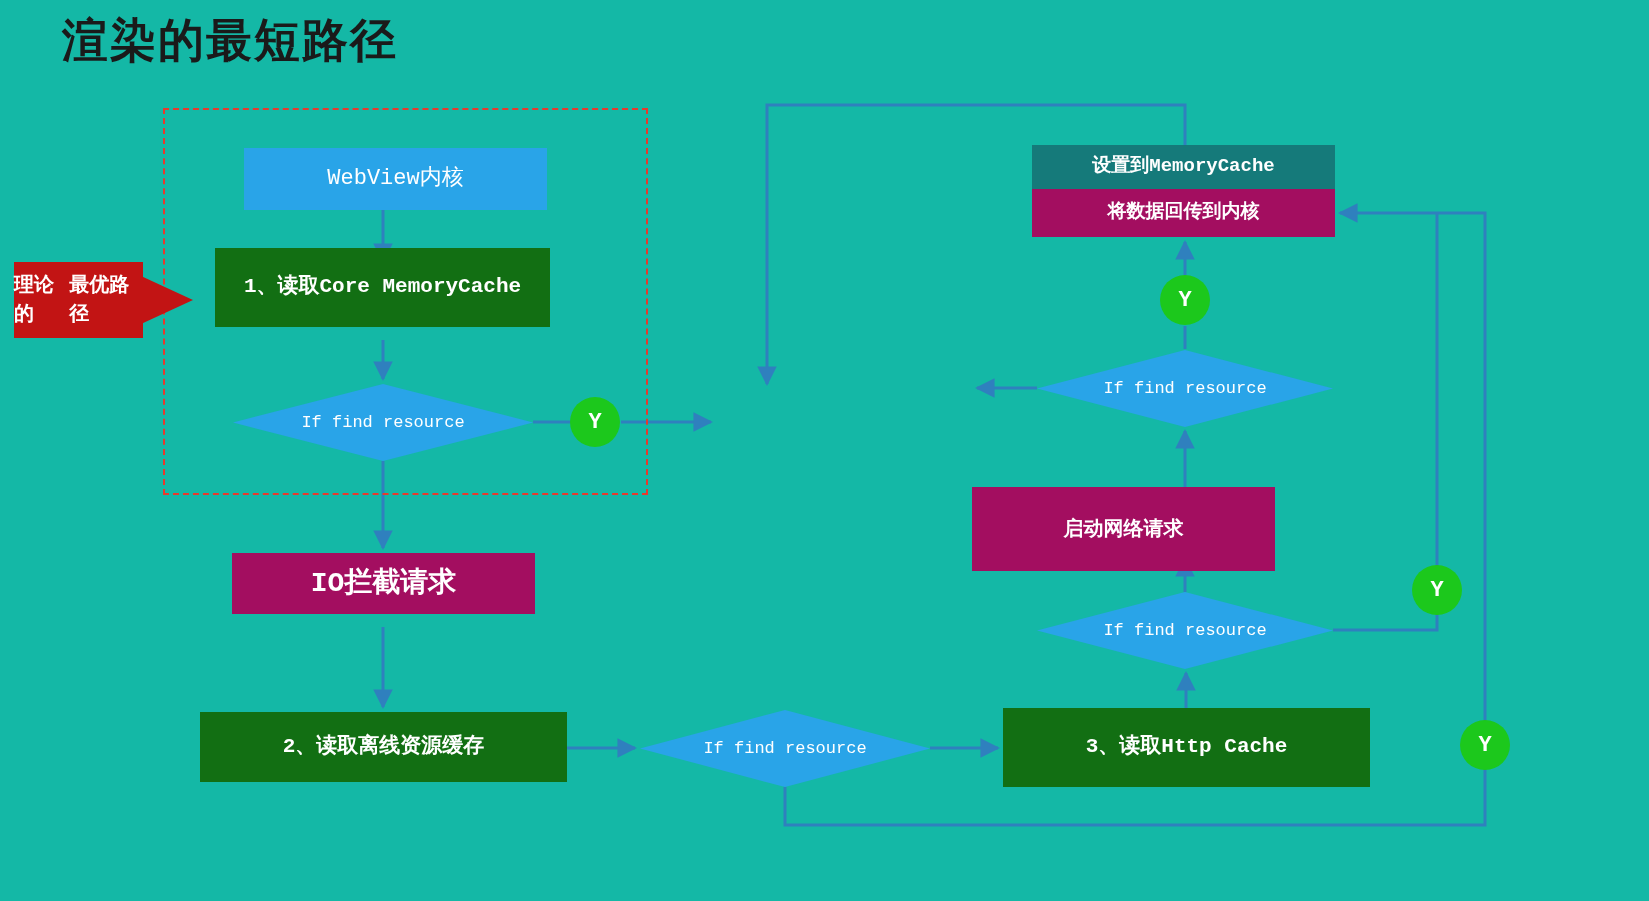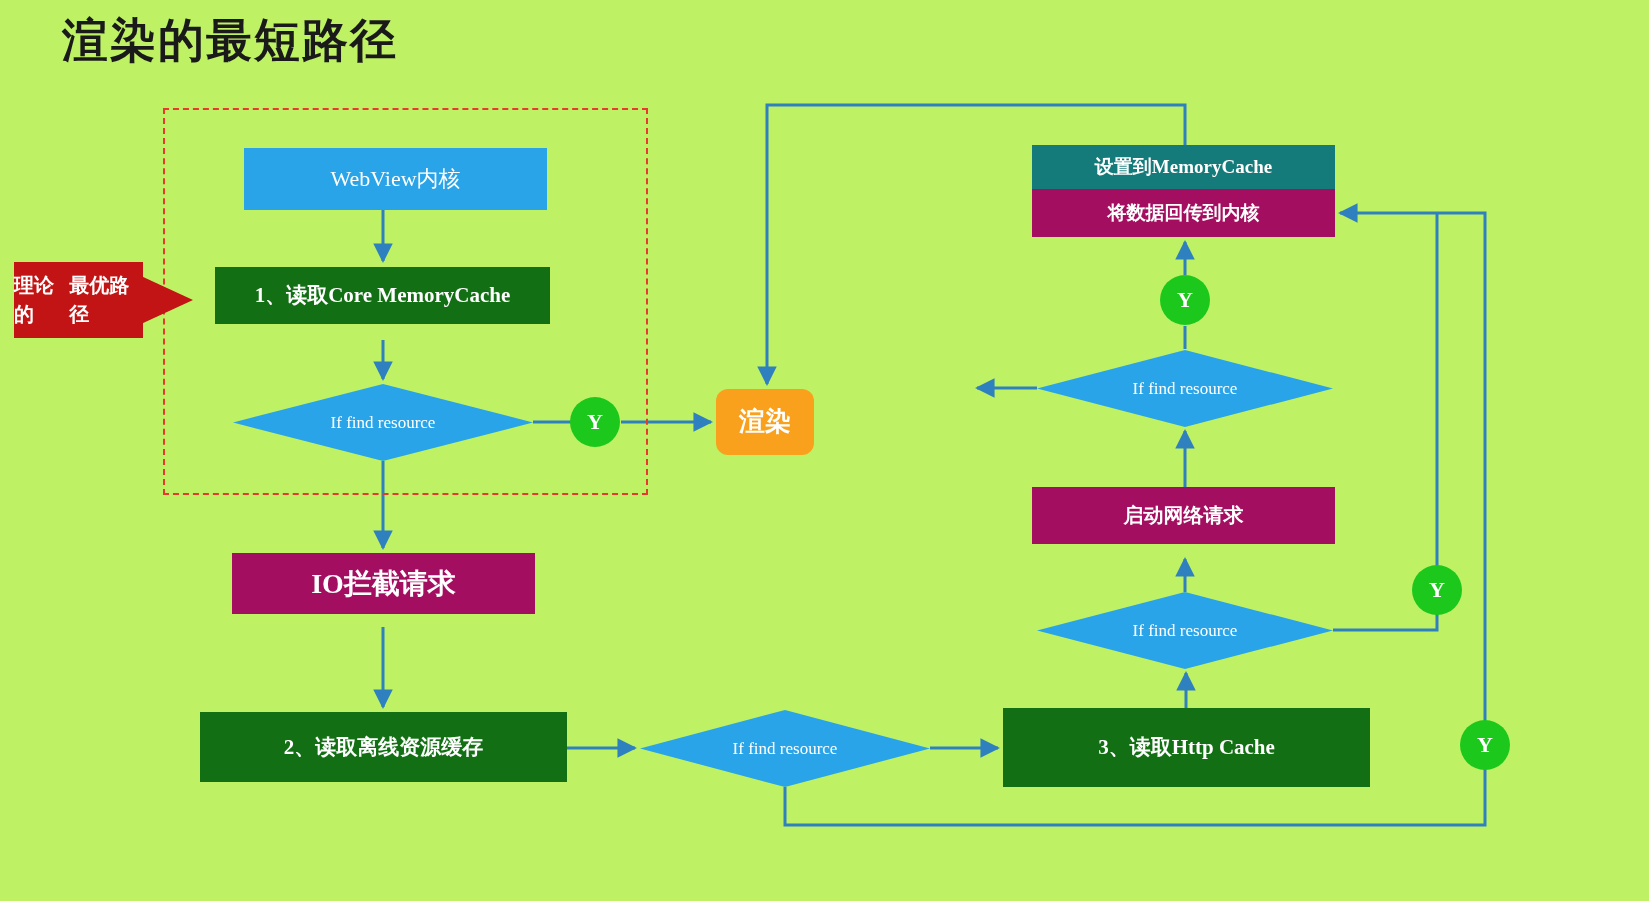--- a/index.html
+++ b/index.html
@@ -1,18 +1,18 @@
 <!DOCTYPE html>
 <html><head>
 <meta charset="utf-8">
 <style>
   html,body{margin:0;padding:0;background:#ffffff;}
   .canvas{
-    position:relative;width:1649px;height:901px;background:#bef264;overflow:hidden;
-    font-family:Liberation Serif, serif;
+    position:relative;width:1649px;height:901px;background:#14b8a6;overflow:hidden;
+    font-family:Liberation Mono, monospace;
   }
   .wires{position:absolute;left:0;top:0;}
   .title{
     position:absolute;left:62px;top:10px;margin:0;
     font-size:46px;font-weight:bold;color:#1a1a1a;letter-spacing:2px;
   }
   .dashed-region{
     position:absolute;left:163px;top:108px;width:481px;height:383px;
     border:2px dashed #e8392e;background:transparent;
   }
@@ -85,39 +85,38 @@
   <h1 class="title">渲染的最短路径</h1>
 
   <div class="callout">
     <span>理论的</span>
     <span>最优路径</span>
   </div>
   <div class="callout-pointer"></div>
 
   <div class="node blue" style="left:244px;top:148px;width:303px;height:62px;font-size:22px;font-weight:400">WebView内核</div>
 
-  <div class="node green" style="left:215px;top:267px;width:335px;height:57px;font-size:21px">1、读取Core MemoryCache</div>
+  <div class="node green" style="left:215px;top:248px;width:335px;height:79px;font-size:21px">1、读取Core MemoryCache</div>
 
   <div class="node diamond" style="left:233px;top:384px;width:300px;height:77px;font-size:17px">If find resource</div>
 
   <div class="badge badge-y" style="left:570px;top:397px">Y</div>
 
-  <div class="node orange" style="left:716px;top:389px;width:98px;height:66px;font-size:26px">渲染</div>
 
   <div class="node magenta" style="left:232px;top:553px;width:303px;height:61px;font-size:28px">IO拦截请求</div>
 
   <div class="node green" style="left:200px;top:712px;width:367px;height:70px;font-size:21px">2、读取离线资源缓存</div>
 
   <div class="node diamond" style="left:640px;top:710px;width:290px;height:77px;font-size:17px">If find resource</div>
 
   <div class="node green" style="left:1003px;top:708px;width:367px;height:79px;font-size:21px">3、读取Http Cache</div>
 
   <div class="node diamond" style="left:1037px;top:592px;width:296px;height:77px;font-size:17px">If find resource</div>
 
-  <div class="node magenta" style="left:1032px;top:487px;width:303px;height:57px;font-size:20px">启动网络请求</div>
+  <div class="node magenta" style="left:972px;top:487px;width:303px;height:84px;font-size:20px">启动网络请求</div>
 
   <div class="node diamond" style="left:1037px;top:350px;width:296px;height:77px;font-size:17px">If find resource</div>
 
 
   <div class="badge badge-y" style="left:1160px;top:275px">Y</div>
 
   <div class="node magenta" style="left:1032px;top:189px;width:303px;height:48px;font-size:19px">将数据回传到内核</div>
 
   <div class="node teal" style="left:1032px;top:145px;width:303px;height:44px;font-size:19px">设置到MemoryCache</div>
 

